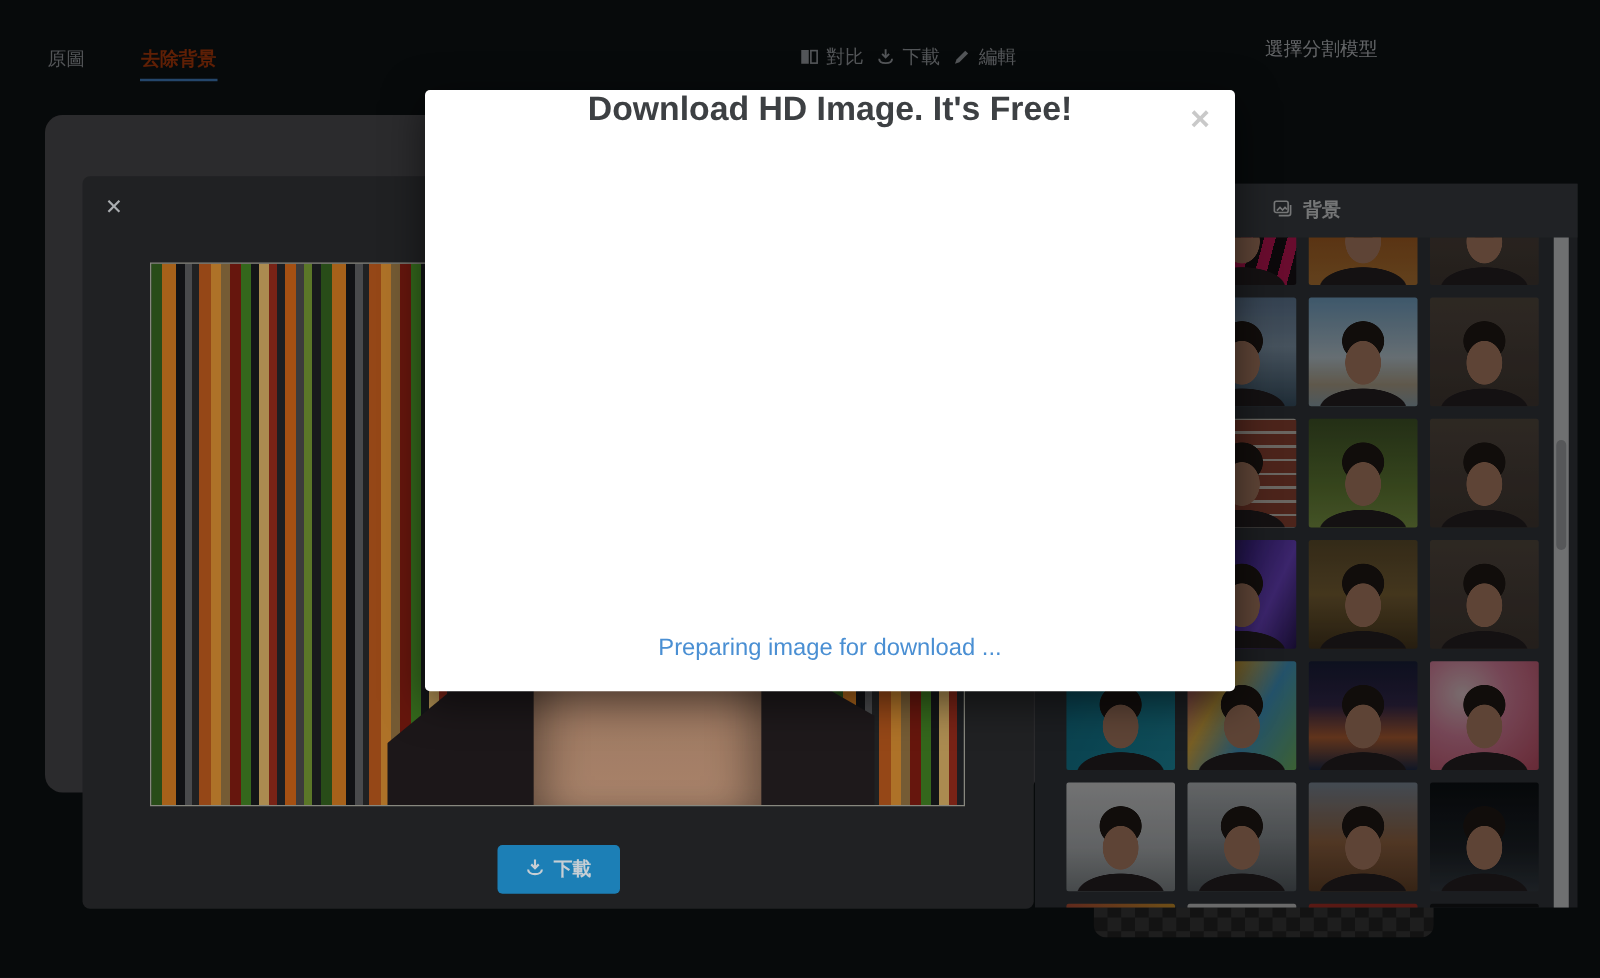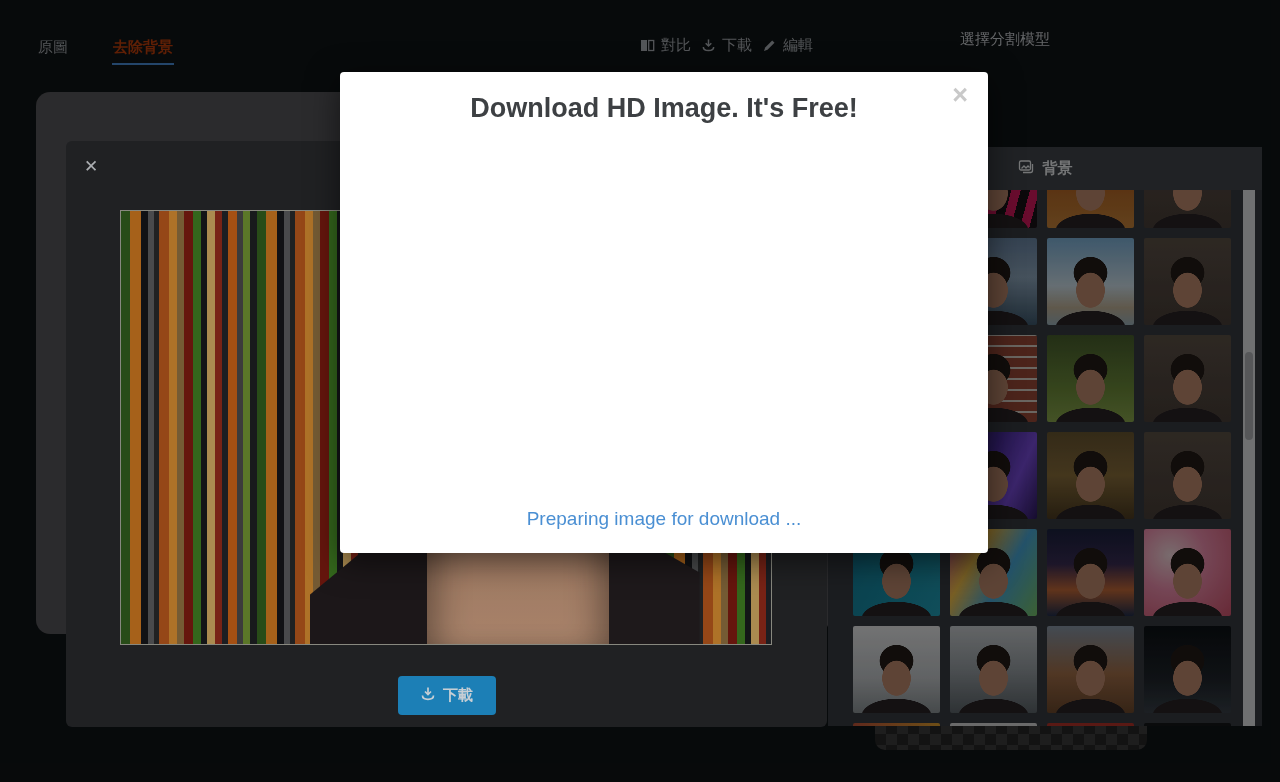--- a/index.html
+++ b/index.html
@@ -10,21 +10,21 @@
   
   .tab { position:absolute; top:38px; font-size:15px; cursor:pointer;font-family:Liberation Mono, monospace; }
   .tab.original { left:38px; color:#a8adb2; }
   .tab.removebg { left:113px; color:#c2410c; font-weight:bold; }
   .tab-underline { position:absolute; left:112px; top:63px; width:62px; height:2px; background:#4a90d9; }
 
   .toolbar { position:absolute; left:640px; top:36px; display:flex; gap:10px; }
   .tool-btn { display:flex; align-items:center; gap:6px; color:#aab0b5; font-size:15px; cursor:pointer; }
   .tool-btn svg { display:block; }
 
-  .model-title { position:absolute; left:960px; top:30px; font-size:15px; color:#c9ced2; }
+  .model-title { position:absolute; left:1012px; top:30px; font-size:15px; color:#c9ced2; }
 
   .checker { background:
       conic-gradient(#3e3e3e 90deg,#282828 90deg 180deg,#3e3e3e 180deg 270deg,#282828 270deg) 0 0/22px 22px; }
 
   .model-card-top { position:absolute; left:990px; top:57px; width:272px; height:88px; overflow:hidden; }
   .model-card-top .face-art { position:absolute; inset:0;
      background:
        radial-gradient(ellipse 70px 40px at 38% 95%, #7a5948 0 55%, rgba(0,0,0,0) 56%),
        radial-gradient(ellipse 95px 70px at 36% 30%, #241c16 0 58%, rgba(0,0,0,0) 59%),
        linear-gradient(90deg, #1d1b1a 0%, #2a241f 48%, rgba(29,27,26,0) 68%); }
@@ -71,21 +71,21 @@
   .jacket-right { position:absolute; left:72%; bottom:0; width:17%; height:25%; background:#241e20;
      clip-path:polygon(0 100%,100% 100%,100% 34%,42% 0,0 28%); }
   .dl-button { position:absolute; left:50%; top:535px; transform:translateX(-50%);
      width:98px; height:39px; border-radius:4px; background:#2196d6; border:none; cursor:pointer;
      display:flex; align-items:center; justify-content:center; gap:7px; color:#eaf3fa; font-size:15px; font-weight:bold;
      font-family:"Liberation Sans","DejaVu Sans",sans-serif; }
 
   
   .download-modal { position:absolute; left:340px; top:72px; width:648px; height:481px; background:#ffffff;
      border-radius:4px; box-shadow:0 8px 32px rgba(0,0,0,.55); z-index:40; }
-  .dlm-title { margin-top:21px; text-align:center; font-size:27px; font-weight:bold; color:#3d4043; }
+  .dlm-title { text-align:center; font-size:27px; font-weight:bold; color:#3d4043; }
   .dlm-close { position:absolute; right:20px; top:10px; font-size:27px; font-weight:bold; color:#c9c9c9; cursor:pointer; line-height:1; }
   .dlm-status { position:absolute; bottom:23px; width:100%; text-align:center; font-size:19px; color:#4a8fd3; }
 </style>
 </head>
 <body>
 
 <div class="stage">
 
   <span class="tab original">原圖</span>
   <span class="tab removebg">去除背景</span>

